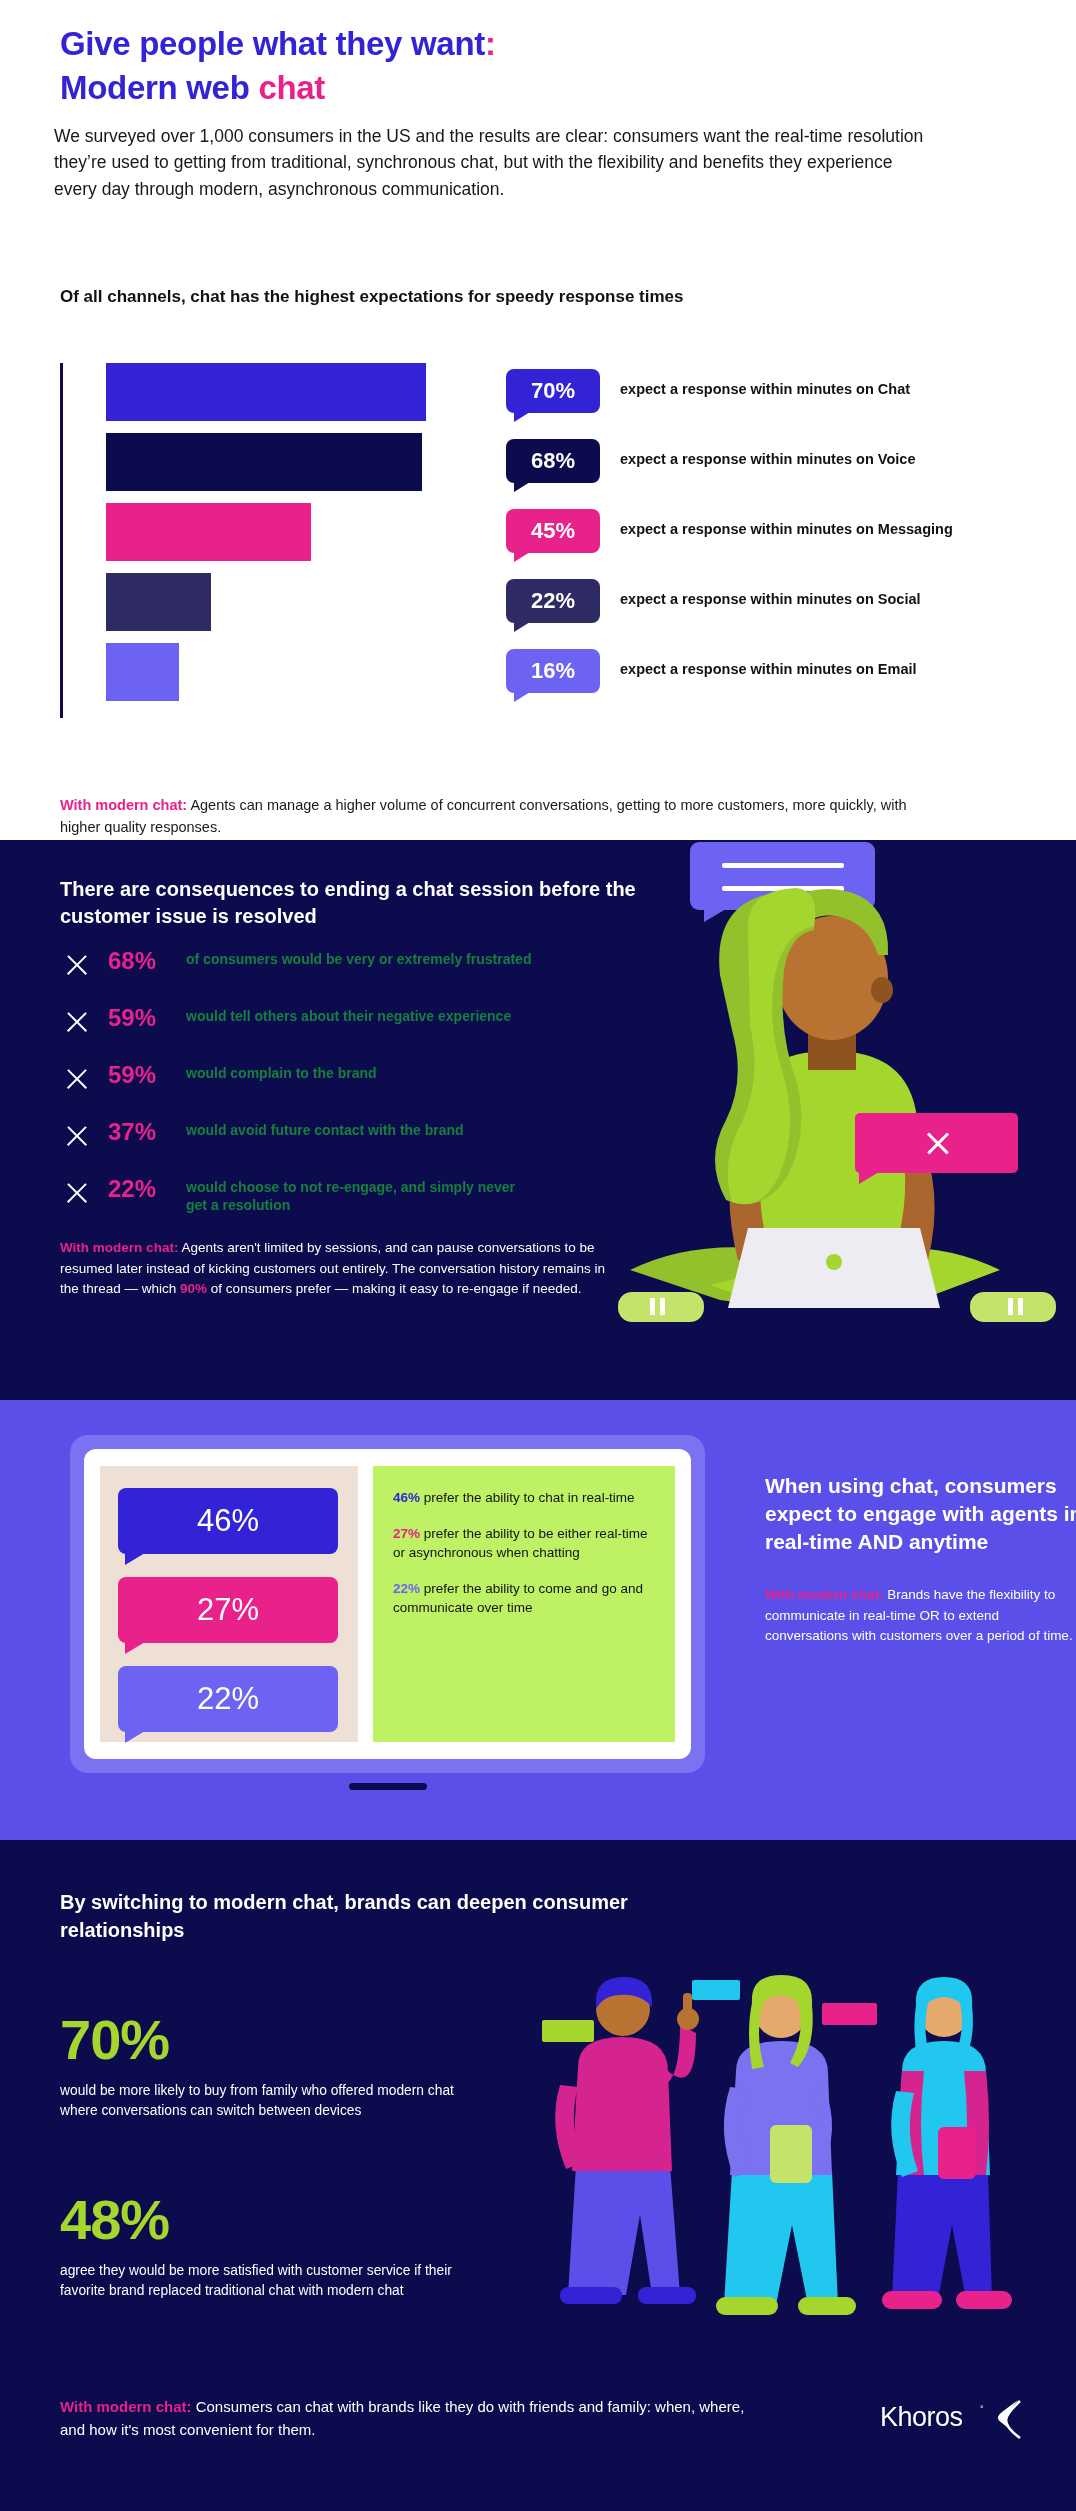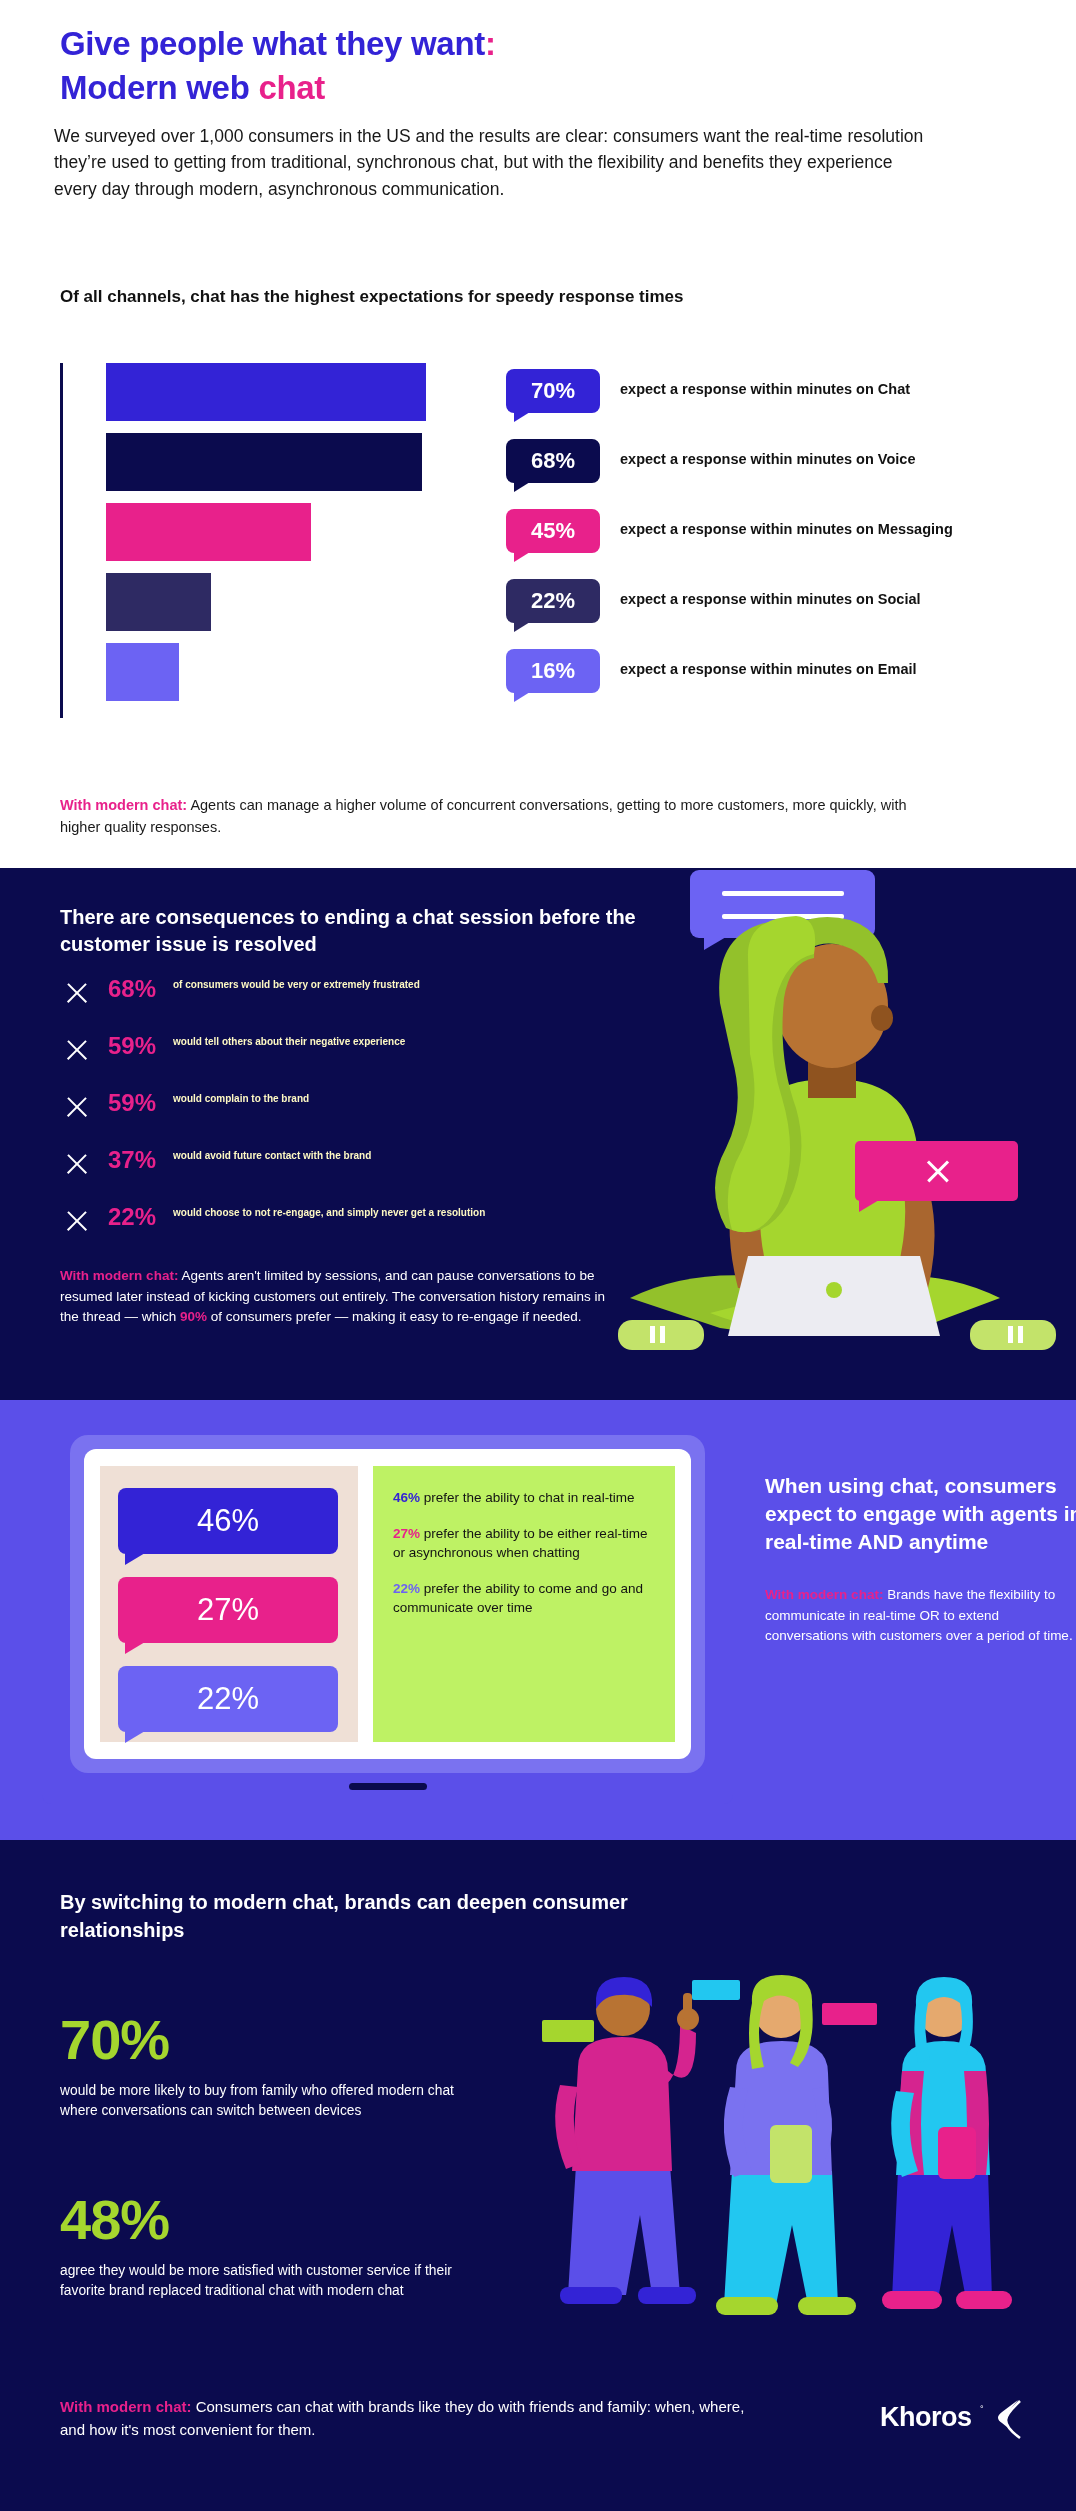--- a/index.html
+++ b/index.html
@@ -31,32 +31,32 @@
   .bubble::after { content:""; position:absolute; left:8px; bottom:-9px; width:16px; height:10px;
                    background:inherit; clip-path:polygon(0 0, 100% 0, 0 100%); }
   .bub-pos { left:446px; }
   .blabel { position:absolute; left:560px; top:18px; font-size:14.5px; font-weight:bold; color:#121212; white-space:nowrap; }
 
   .modern1 { position:absolute; left:60px; top:794px; width:880px;
              font-size:14.5px; line-height:1.55; color:#1a1a1a; }
   .mc-tag { color:#E8218B; font-weight:bold; }
 
   
-  .sec2 { position:absolute; left:0; top:840px; width:1076px; height:624px; background:#0B0B4E;margin-top:28px; }
+  .sec2 { position:absolute; left:0; top:840px; width:1076px; height:624px; background:#0B0B4E; }
   .sec2-head { position:absolute; left:60px; top:36px; width:600px; color:#ffffff;
                font-size:20px; font-weight:bold; line-height:1.35; }
   .clist { position:absolute; left:60px; top:105px; width:580px; }
   .citem { position:relative; height:57px; }
   .xmark { position:absolute; left:4px; top:7px; width:26px; height:26px; }
   .xmark::before, .xmark::after { content:""; position:absolute; left:0; top:12px; width:26px; height:2.4px; background:#fff; }
   .xmark::before { transform:rotate(45deg); }
   .xmark::after  { transform:rotate(-45deg); }
   .cpct { position:absolute; left:48px; top:2px; font-size:24px; font-weight:bold; color:#E8218B; }
-  .ctxt { position:absolute; left:113px; top:5px; width:350px; color:#fef9c3;
-          font-size:10px; font-weight:bold; line-height:1.32; }
+  .ctxt { position:absolute; left:126px; top:5px; width:350px; color:#15803d;
+          font-size:14px; font-weight:bold; line-height:1.32; }
   .modern2 { position:absolute; left:60px; top:398px; width:545px; color:#ffffff;
              font-size:13.5px; line-height:1.52; }
   .mc-tag2 { color:#E8218B; font-weight:bold; }
   .hl-pink { color:#E8218B; font-weight:bold; }
 
   
   .ill2 { position:absolute; left:600px; top:-10px; width:476px; height:570px; }
   .sp-bubble { position:absolute; left:90px; top:12px; width:185px; height:68px;
                background:#6C63F3; border-radius:9px; }
   .sp-bubble::after { content:""; position:absolute; left:14px; bottom:-12px; width:22px; height:13px;
@@ -98,21 +98,21 @@
   .sec4 { position:absolute; left:0; top:1840px; width:1076px; height:671px; background:#0B0B4E; }
   .sec4-head { position:absolute; left:60px; top:48px; width:620px; color:#ffffff;
                font-size:20px; font-weight:bold; line-height:1.4; }
   .bigstat { position:absolute; left:60px; width:420px; }
   .bignum { font-size:56px; font-weight:bold; color:#A5D62E; line-height:1; letter-spacing:-1px; }
   .bigdesc { margin-top:13px; color:#ffffff; font-size:13.8px; line-height:1.45; }
   .modern4 { position:absolute; left:60px; top:555px; width:700px; color:#ffffff;
              font-size:15px; line-height:1.55; }
 
   .khoros { position:absolute; left:880px; top:556px; width:150px; height:48px; }
-  .kh-word { position:absolute; left:0; top:6px; color:#ffffff; font-size:27px; font-weight:bold; letter-spacing:-0.5px; }
+  .kh-word { position:absolute; left:0; top:6px; color:#ffffff; font-size:27px; font-weight:normal; letter-spacing:-0.5px; }
   .kh-tm { position:absolute; left:100px; top:8px; color:#fff; font-size:9px; }
 
   
   .ill4 { position:absolute; left:520px; top:135px; width:556px; height:430px; }
   .chip { position:absolute; border-radius:2px; }
 </style>
 </head>
 <body>
 
 <div class="sec1">

